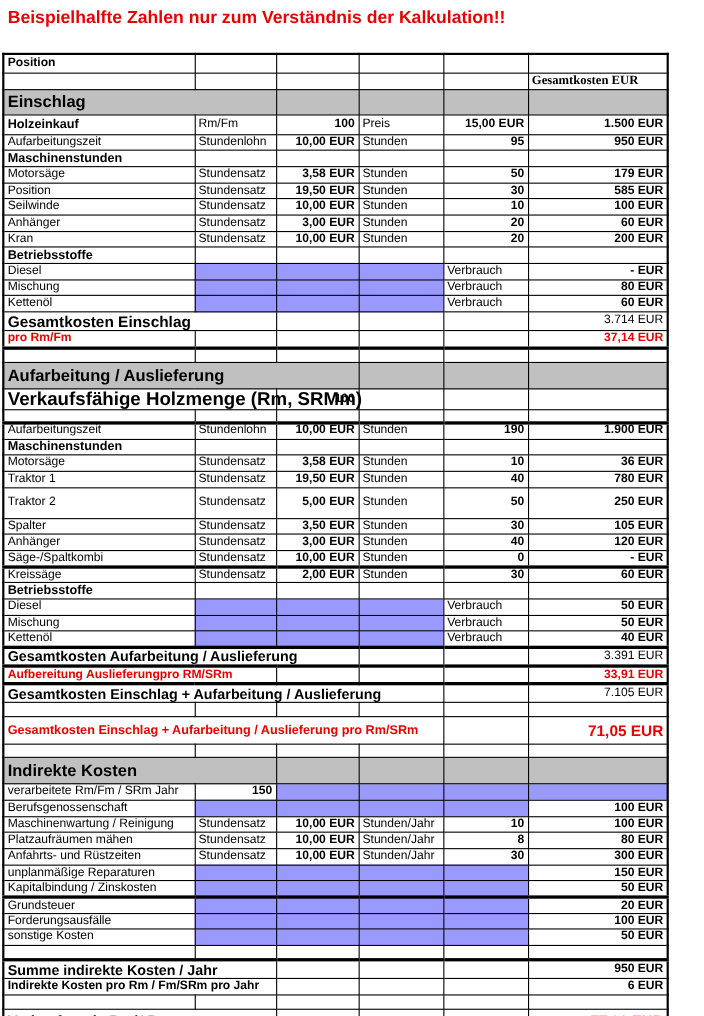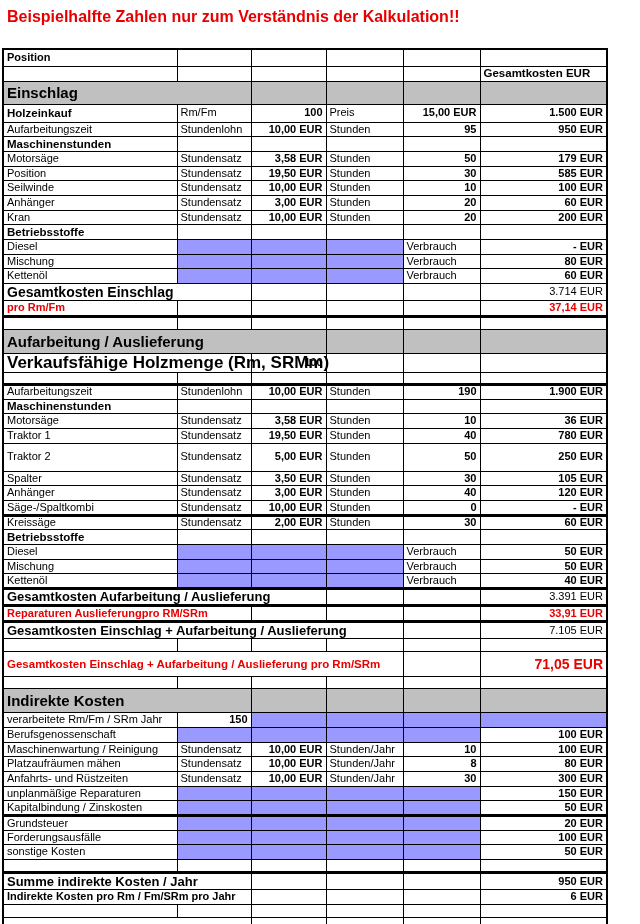--- a/index.html
+++ b/index.html
@@ -57,21 +57,21 @@
           <td></td>
           <td></td>
           <td></td>
         </tr>
         <tr style="height: 15px;">
           <td></td>
           <td></td>
           <td></td>
           <td></td>
           <td></td>
-          <td class="b" style="font-size: 11.5px;">Gesamtkosten EUR</td>
+          <td class="b" style="font-size: 11.5px; font-family: Liberation Serif, serif;">Gesamtkosten EUR</td>
         </tr>
         <tr style="height: 23px;">
           <td colspan="2" class="b gray" style="font-size: 15px;">Einschlag</td>
           <td class="gray"></td>
           <td class="gray"></td>
           <td class="gray"></td>
           <td class="gray"></td>
         </tr>
         <tr style="height: 18px;">
           <td class="b" style="font-size: 11.5px;">Holzeinkauf</td>
@@ -317,21 +317,21 @@
           <td>Verbrauch</td>
           <td class="r b">40 EUR</td>
         </tr>
         <tr class="bt" style="height: 17px;">
           <td colspan="3" class="b" style="font-size: 13px;">Gesamtkosten Aufarbeitung / Auslieferung</td>
           <td></td>
           <td></td>
           <td class="r">3.391 EUR</td>
         </tr>
         <tr class="bt" style="height: 16px;">
-          <td colspan="2" class="b red"> Reparaturen Auslieferungpro RM/SRm</td>
+          <td colspan="2" class="b red"> Aufbereitung Auslieferungpro RM/SRm</td>
           <td></td>
           <td></td>
           <td></td>
           <td class="r b red">33,91 EUR</td>
         </tr>
         <tr class="bt" style="height: 17px;">
           <td colspan="4" class="b" style="font-size: 13px;">Gesamtkosten Einschlag + Aufarbeitung / Auslieferung</td>
           <td></td>
           <td class="r">7.105 EUR</td>
         </tr>

